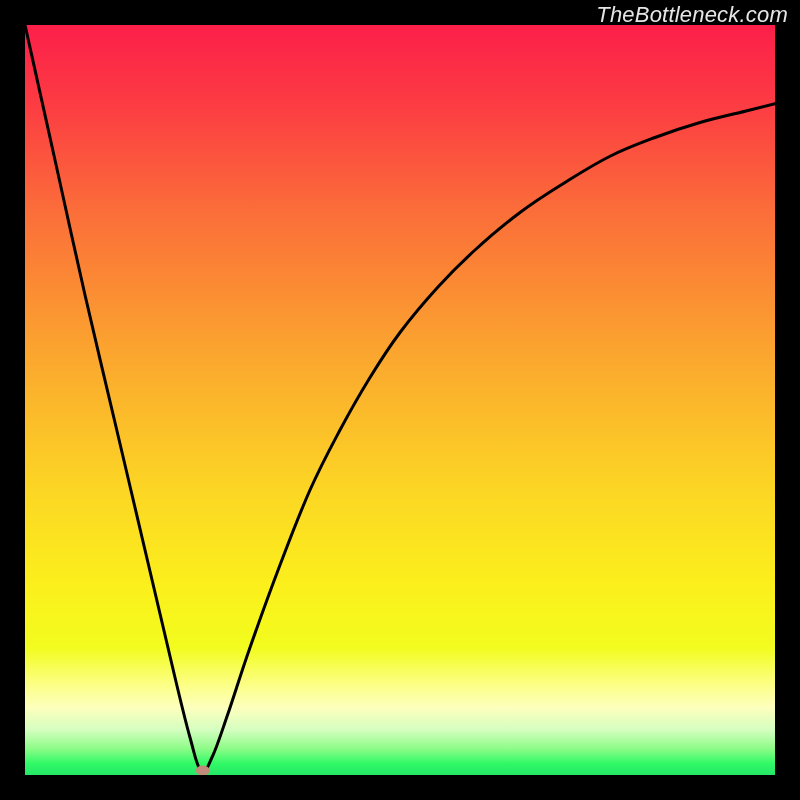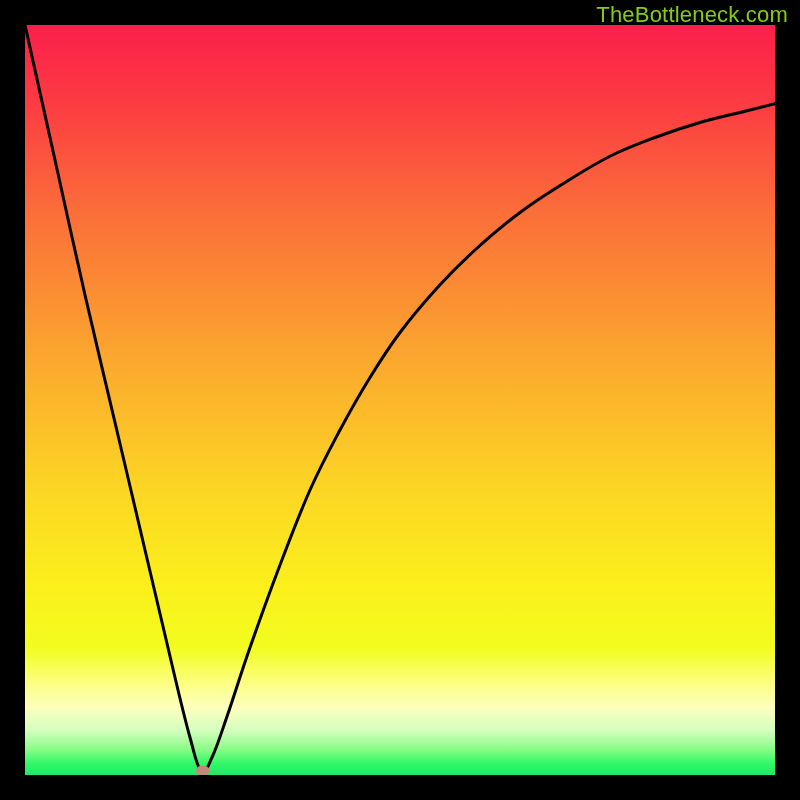--- a/index.html
+++ b/index.html
@@ -14,25 +14,26 @@
   .frame {
     position: relative;
     width: 800px;
     height: 800px;
     background: #000000;
   }
   .attribution {
     position: absolute;
     top: 2px;
     right: 12px;
-    color: #84cc16;
+    color: #e5e5e5;
     font-size: 22px;
     font-weight: 400;
     letter-spacing: 0.2px;
     z-index: 20;
+    font-style: italic;
   }
   .plot {
     position: absolute;
     top: 25px;
     left: 25px;
     width: 750px;
     height: 750px;
   }
   svg {
     width: 750px;

